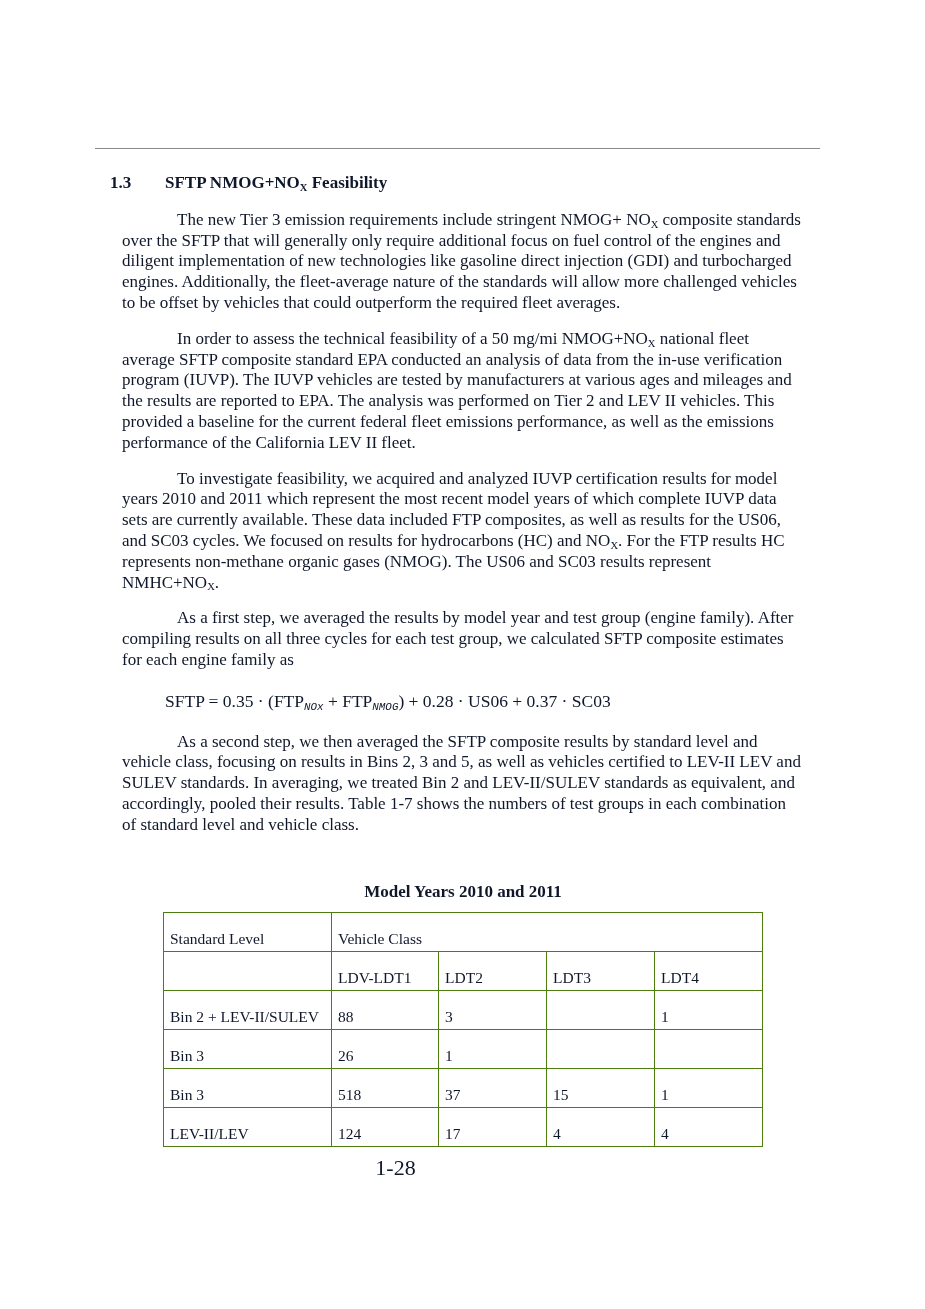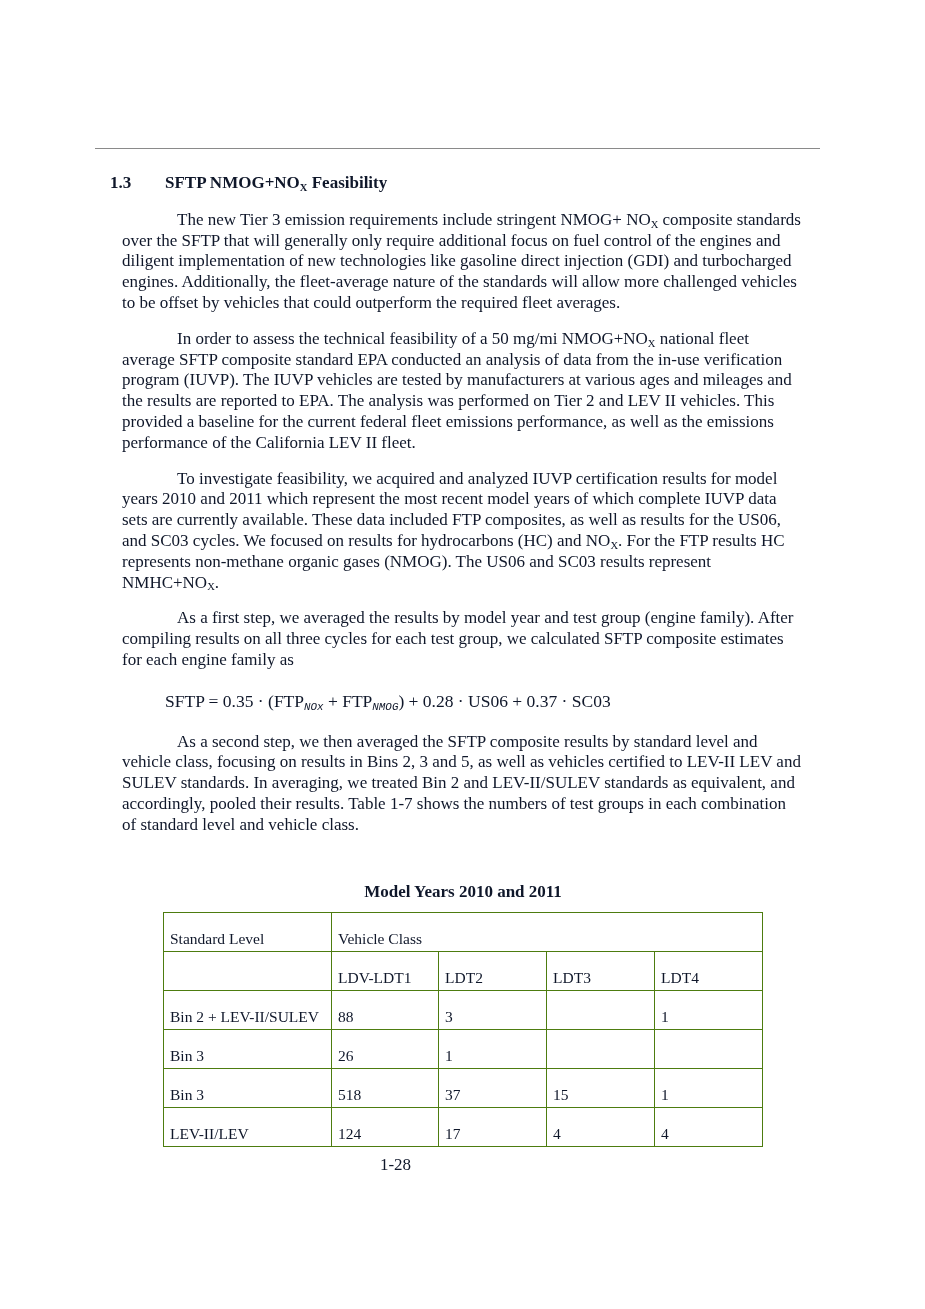--- a/index.html
+++ b/index.html
@@ -83,21 +83,21 @@
   .colB { width: 107px; }
   .colC { width: 108px; }
   .colD { width: 108px; }
   .colE { width: 108px; }
   .footer {
     position: absolute;
     left: 0;
     width: 791px;
     top: 1155px;
     text-align: center;
-    font-size: 17px;
+    font-size: 22px;
   }
 </style>
 </head>
 <body>
 
 <div class="page">
 
   <div class="top-rule"></div>
 
   <div class="content">

